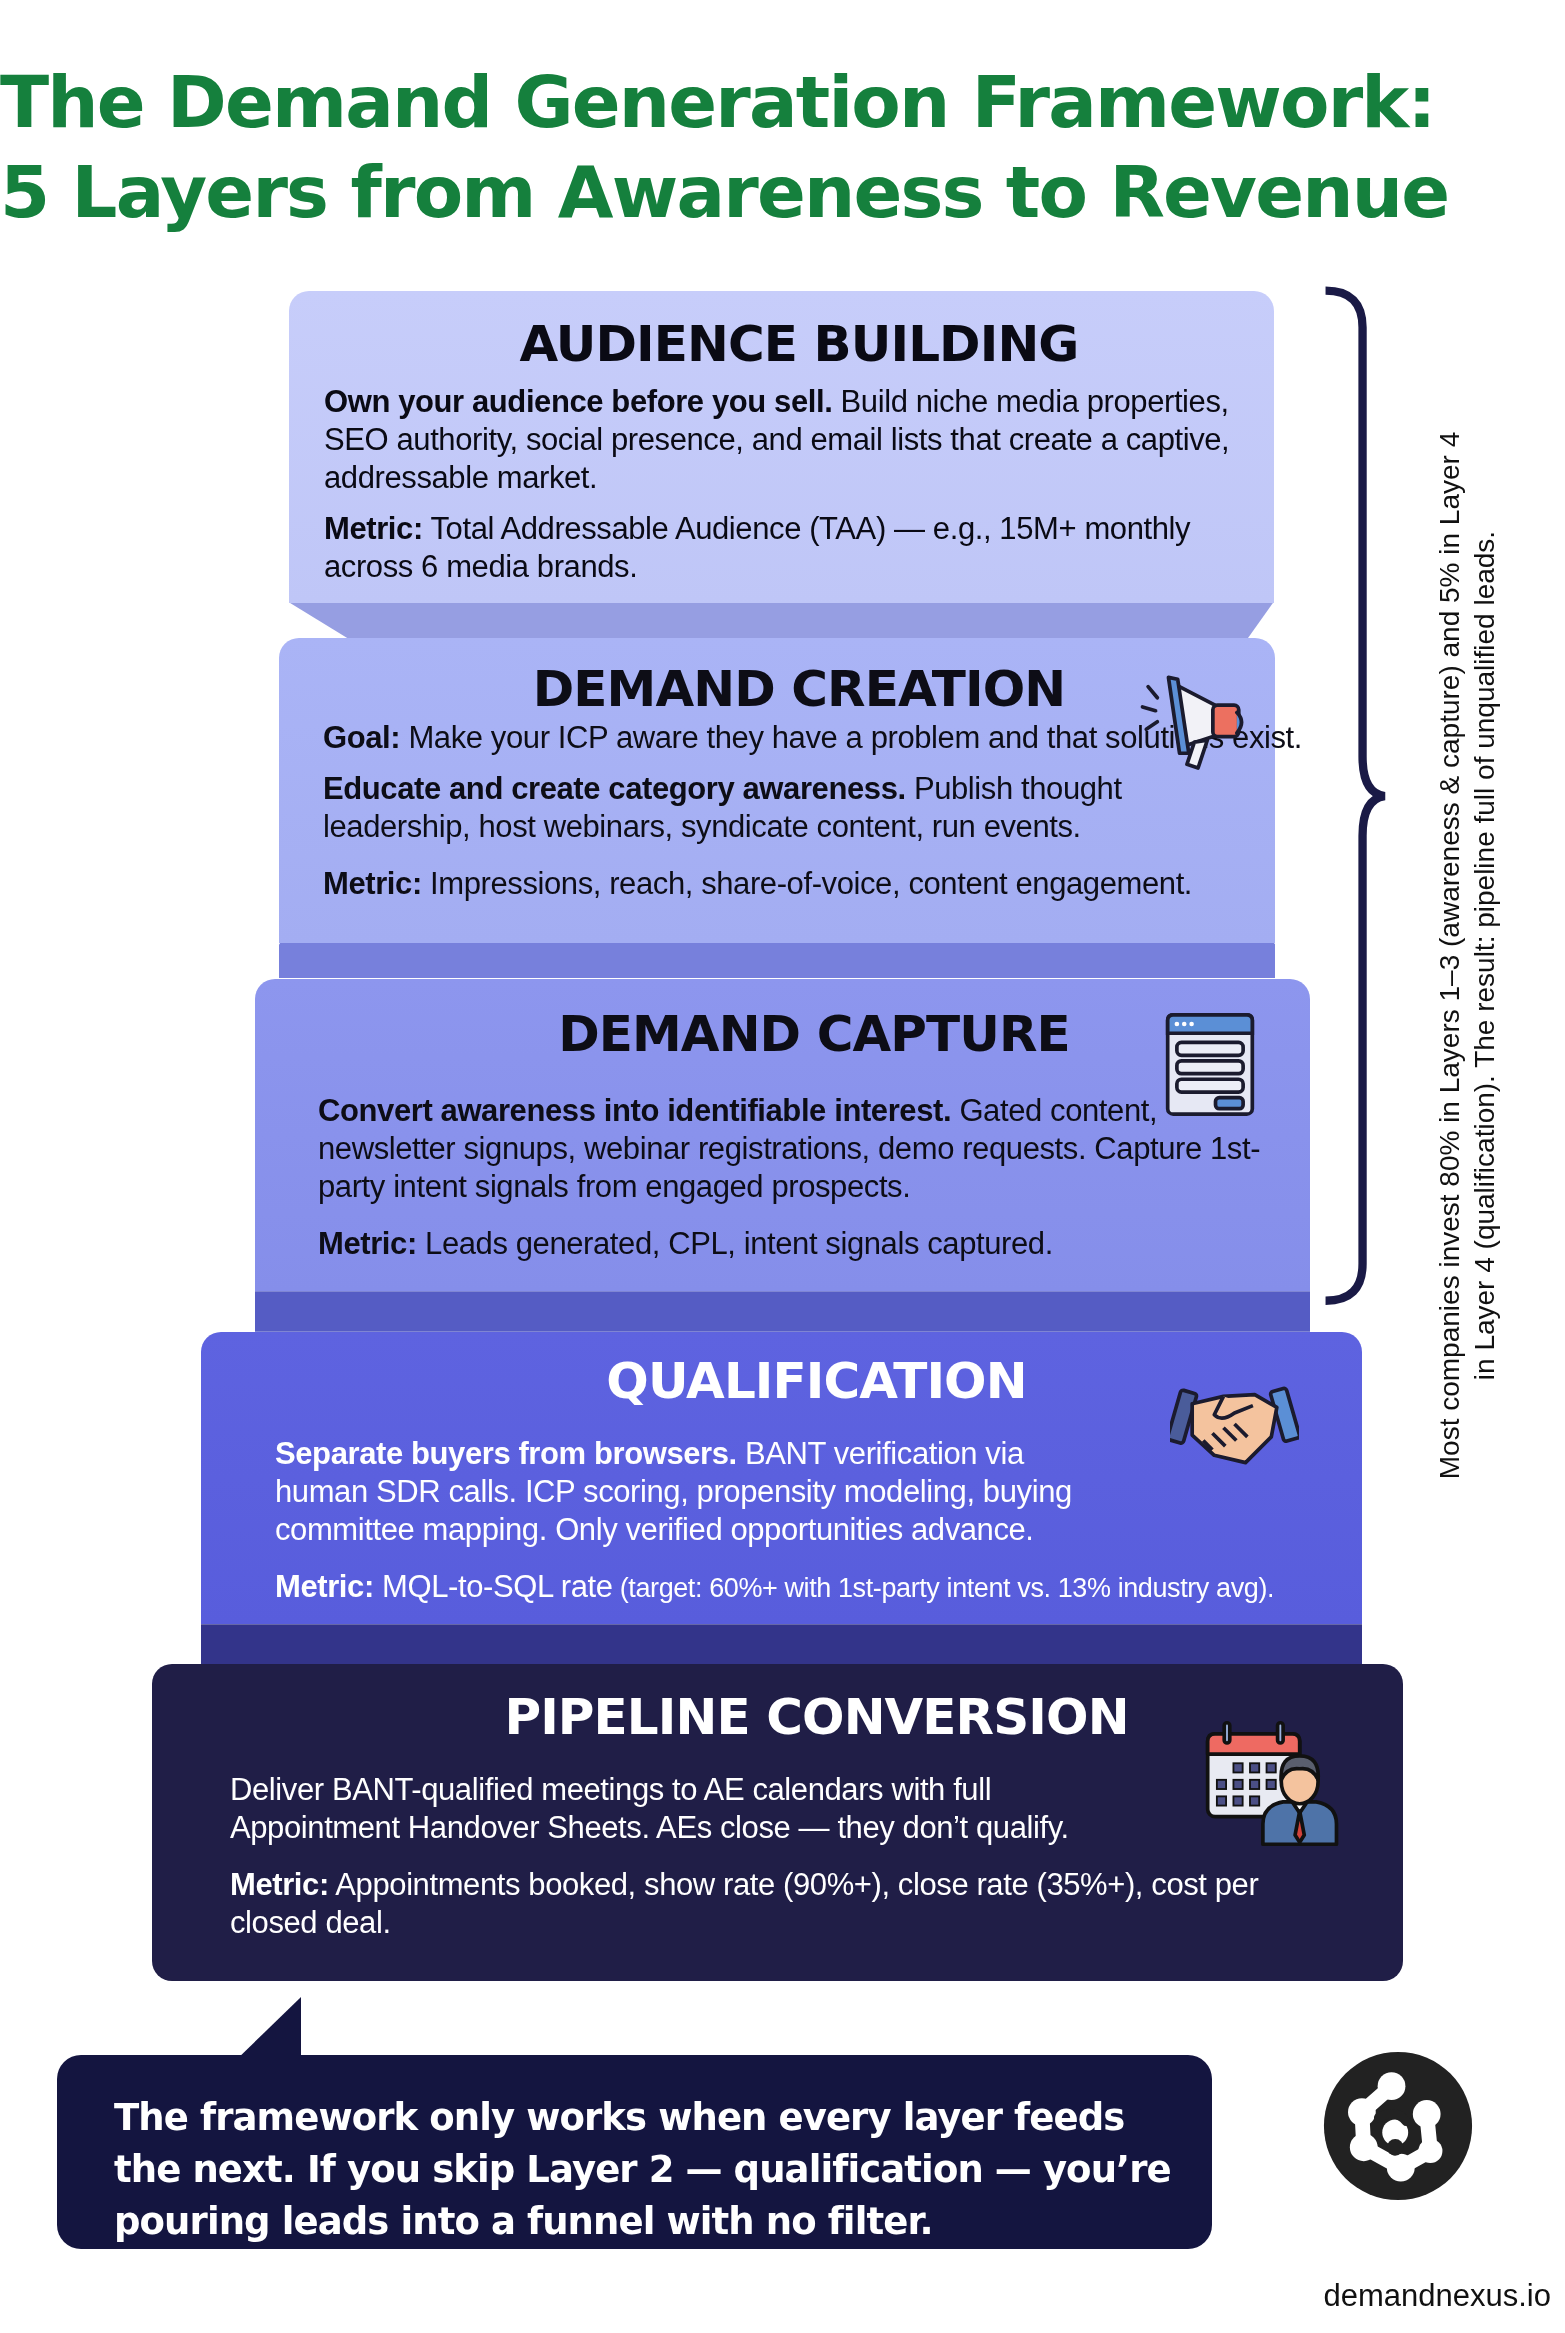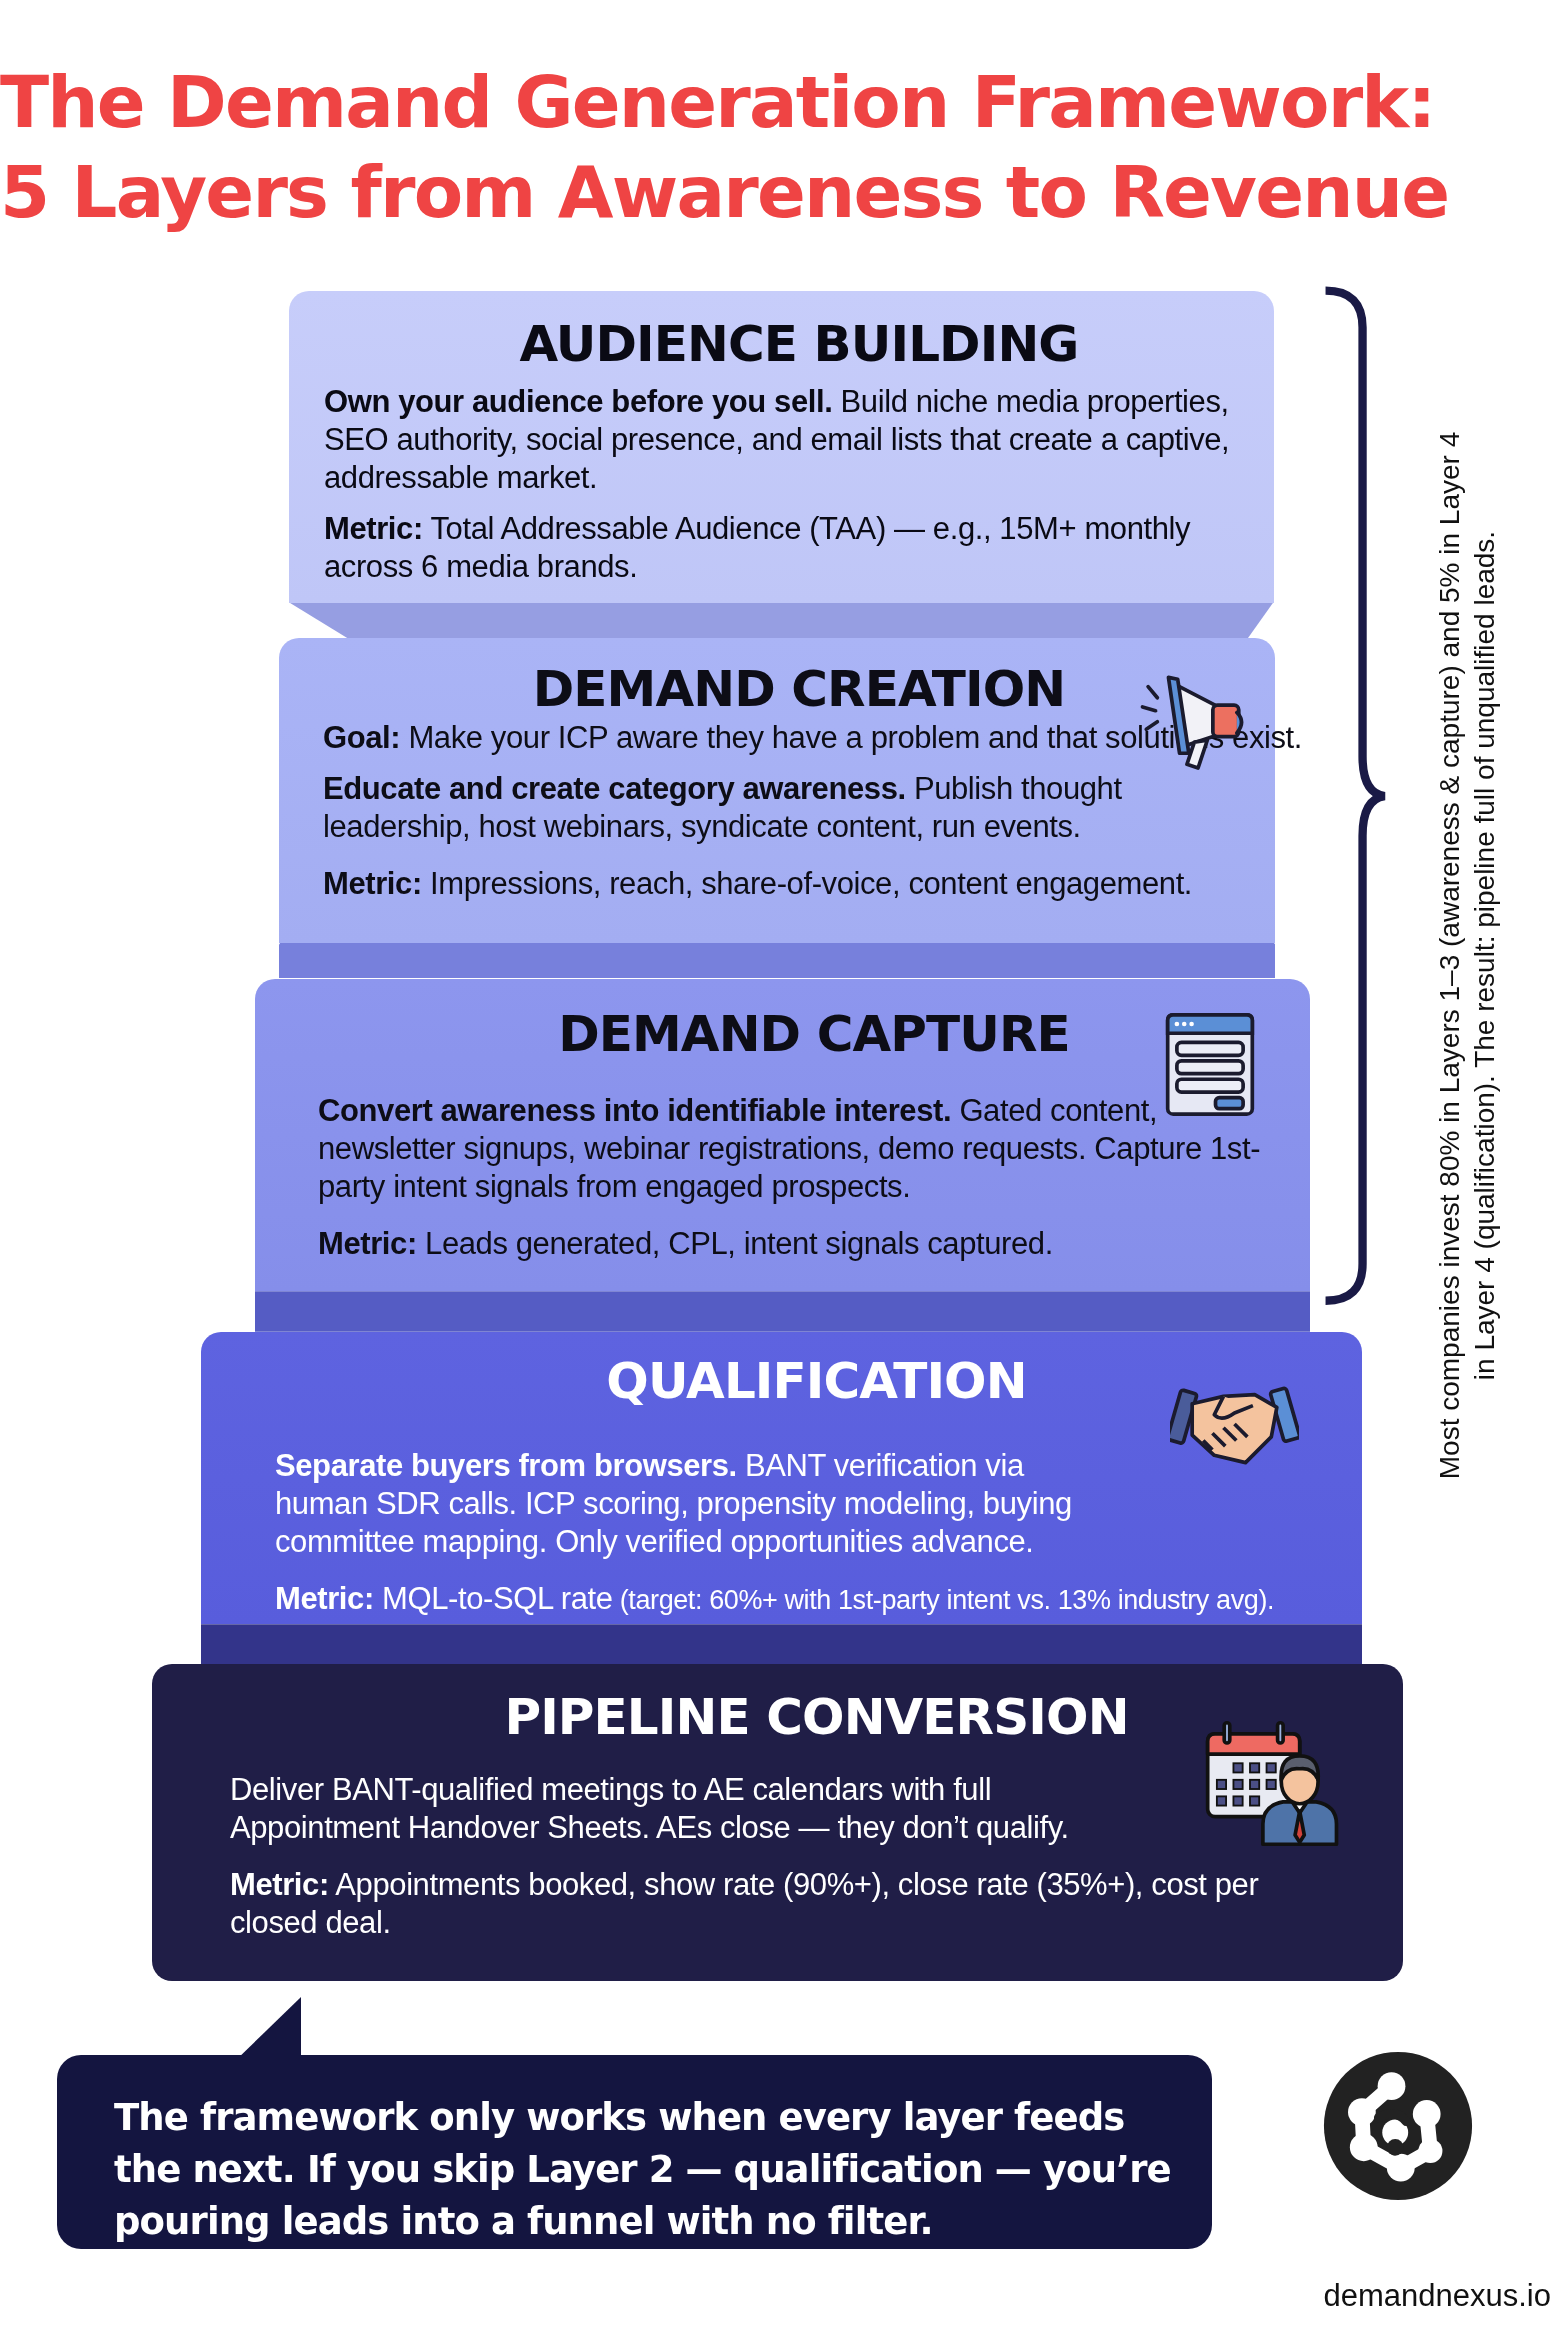--- a/index.html
+++ b/index.html
@@ -1,20 +1,20 @@
 <!DOCTYPE html>
 <html style="font-size:14.8px"><head>
 <meta charset="utf-8">
 <style>
   html, body { margin: 0; padding: 0; background: #ffffff; }
   body { width: 1565px; height: 2333px; position: relative; overflow: hidden;
          font-family: "Liberation Sans", "DejaVu Sans", sans-serif; color: #0d0d16; }
   .title { position: absolute; left: 0; width: 1431px; top: 57px; text-align: center;
            font-family: "DejaVu Sans", sans-serif; font-weight: 700; font-size: 72px;
-           line-height: 90px; letter-spacing: -1.8px; color: #ef4444; }
+           line-height: 90px; letter-spacing: -1.8px; color: #15803d; }
   .title div { white-space: nowrap; }
 
   .layer { position: absolute; box-sizing: border-box; }
   .layer .face { position: absolute; left: 0; top: 0; right: 0; border-radius: 20px 20px 0 0; }
   .layer .bevel { position: absolute; }
   .layer .content { position: absolute; left: 0; right: 0; top: 0; box-sizing: border-box; }
   .layer h2 { margin: 0; text-align: center; font-family: "DejaVu Sans", sans-serif;
               font-weight: 700; font-size: 50px; letter-spacing: -0.9px; line-height: 59px; }
   .layer p { margin: 0; font-size: 31px; line-height: 38px; letter-spacing: -0.4px; }
   .layer p b { font-weight: 700; }
@@ -136,21 +136,21 @@
   </svg>
 </div>
 
 <div class="layer" id="l4">
   <div class="face"></div>
   <svg class="bevel" style="left:0;top:292px" width="1161" height="41" viewBox="0 0 1258 44">
     <polygon points="0,0 1258,0 1290,44 -52,44" fill="#33348a"></polygon>
   </svg>
   <div class="content">
     <h2>QUALIFICATION</h2>
-    <p style="margin-top:36px;width:849px"><b>Separate buyers from browsers.</b><span> BANT verification via human SDR calls. ICP scoring, propensity modeling, buying committee mapping. Only verified opportunities advance.</span></p>
+    <p style="margin-top:24px;width:849px"><b>Separate buyers from browsers.</b><span> BANT verification via human SDR calls. ICP scoring, propensity modeling, buying committee mapping. Only verified opportunities advance.</span></p>
     <p class="metric" style="margin-top:18.5px;white-space:nowrap"><b>Metric:</b><span> MQL-to-SQL rate</span><span class="small" style="font-size:27px"> (target: 60%+ with 1st-party intent vs. 13% industry avg).</span></p>
   </div>
   <svg class="icon" style="left:969px;top:46px" width="129" height="92" viewBox="0 0 140 100">
     <g stroke="#1b1b2e" stroke-width="4" stroke-linejoin="round">
       <rect x="4" y="14" width="18" height="56" rx="3" transform="rotate(16 13 42)" fill="#4a5c9a"></rect>
       <rect x="116" y="12" width="18" height="56" rx="3" transform="rotate(-16 125 40)" fill="#5b8fd6"></rect>
       <path d="M24 28 L58 20 L92 18 L116 32 L110 64 L82 92 L48 84 L24 62 Z" fill="#f4c39e"></path>
       <path d="M58 20 L48 40 q8 8 22 -2 l20 -8" fill="#f4c39e"></path>
       <path d="M36 68 l10 10 M46 60 l14 14 M58 54 l14 14 M70 50 l14 14" fill="none"></path>
     </g>

